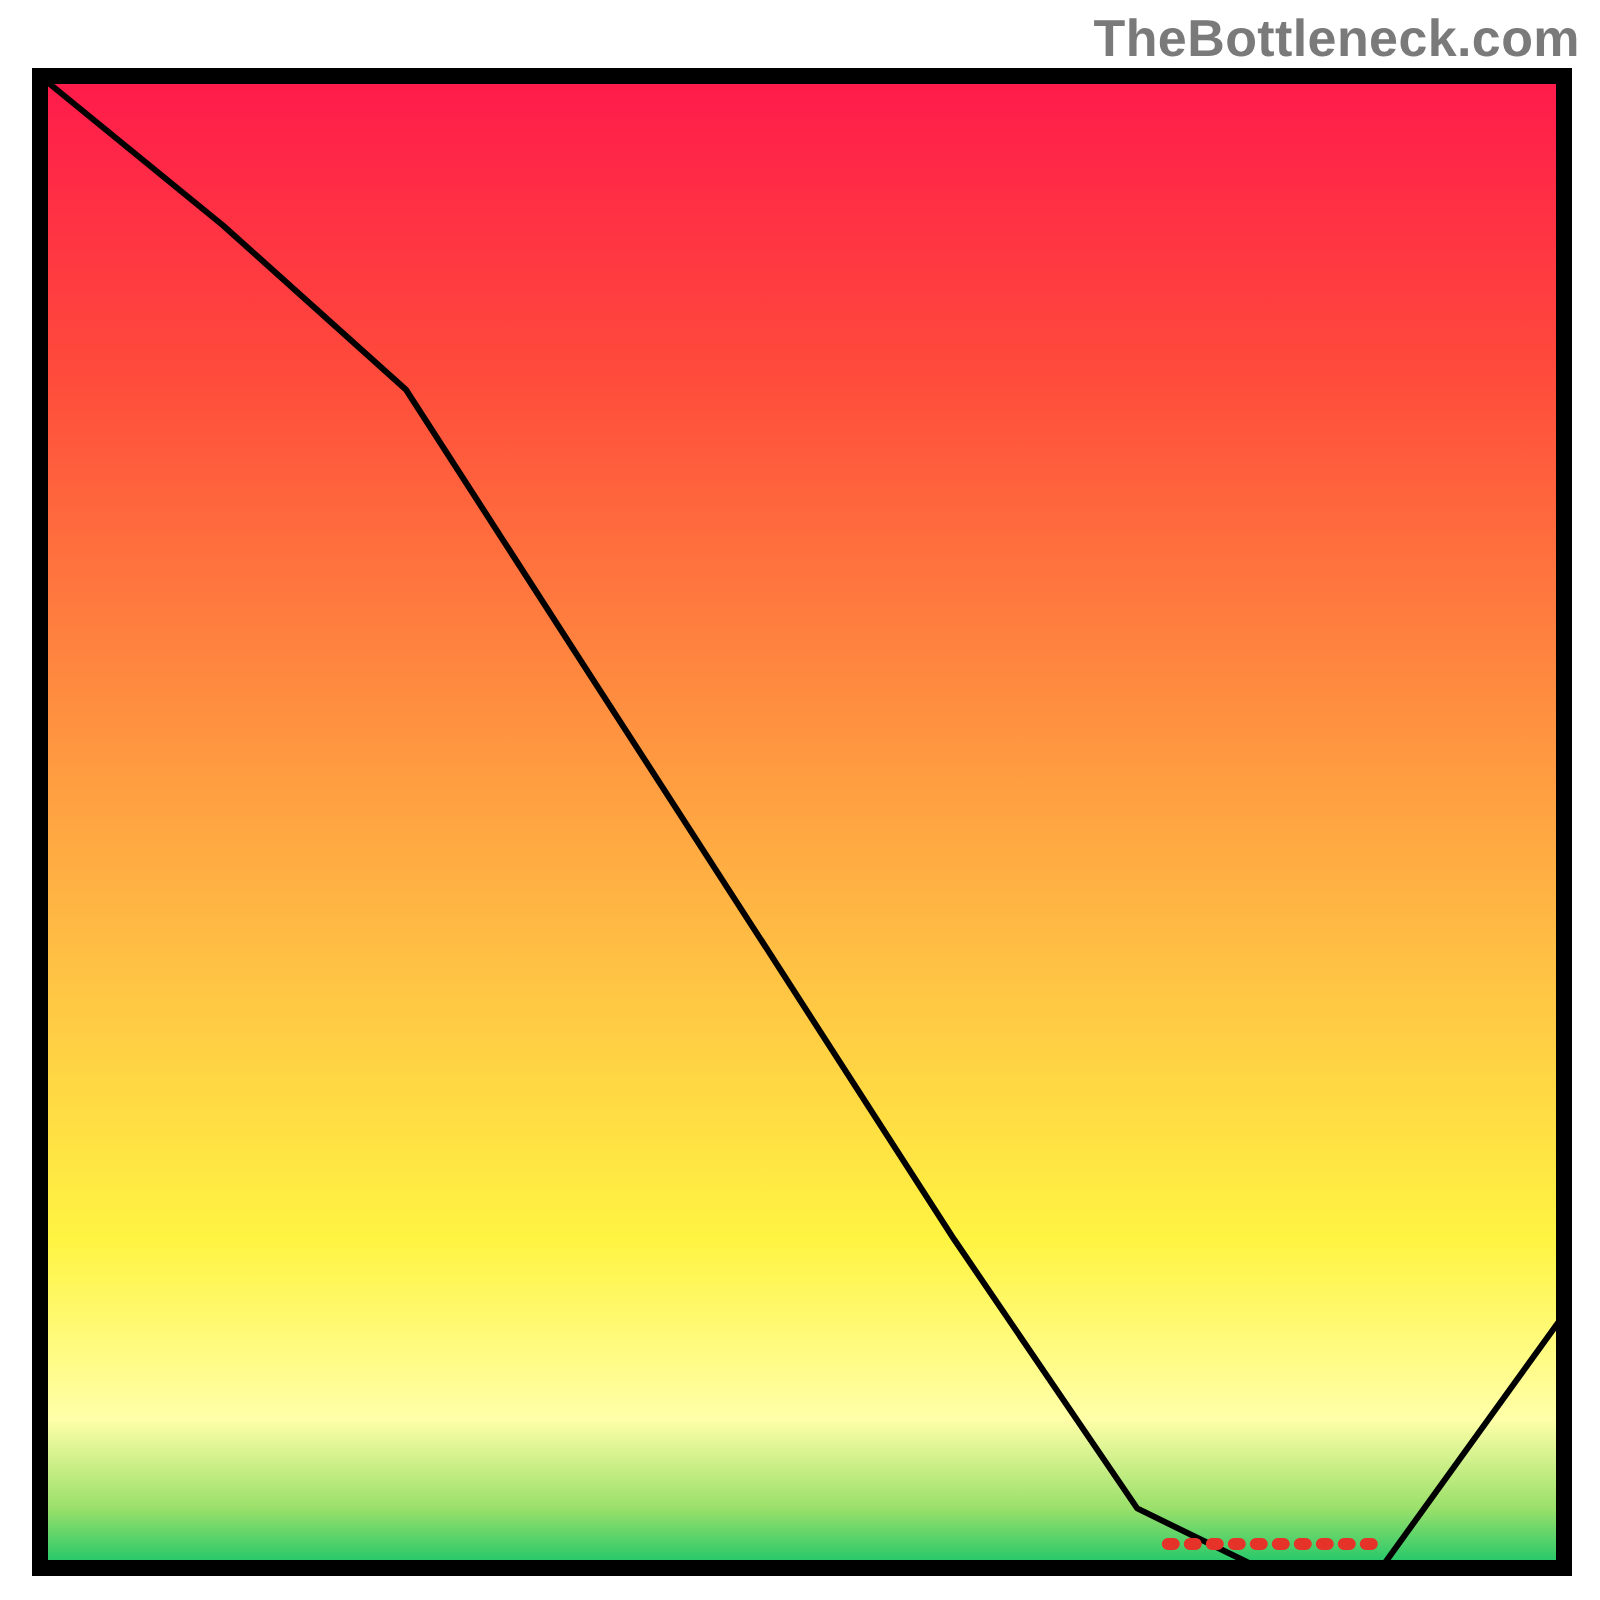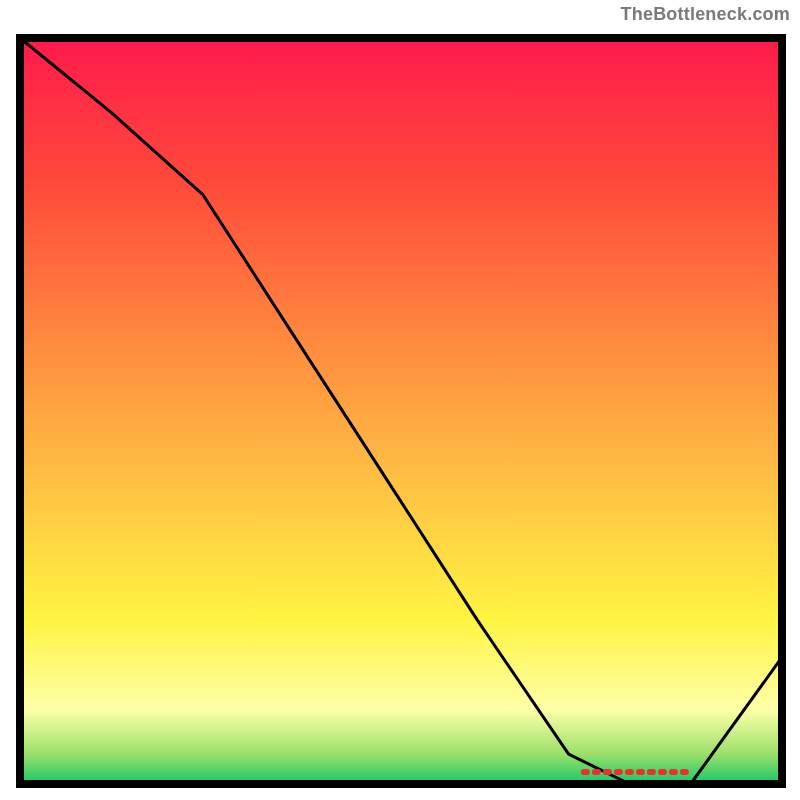--- a/index.html
+++ b/index.html
@@ -13,21 +13,21 @@
   }
   .wrap {
     position: relative;
     width: 800px;
     height: 800px;
   }
   .watermark {
     position: absolute;
     top: 4px;
     right: 10px;
-    font-size: 18px;
+    font-size: 26px;
     font-weight: 700;
     color: #7a7a7a;
     letter-spacing: 0.2px;
     user-select: none;
   }
   .plot {
     position: absolute;
     left: 16px;
     top: 34px;
     width: 770px;

